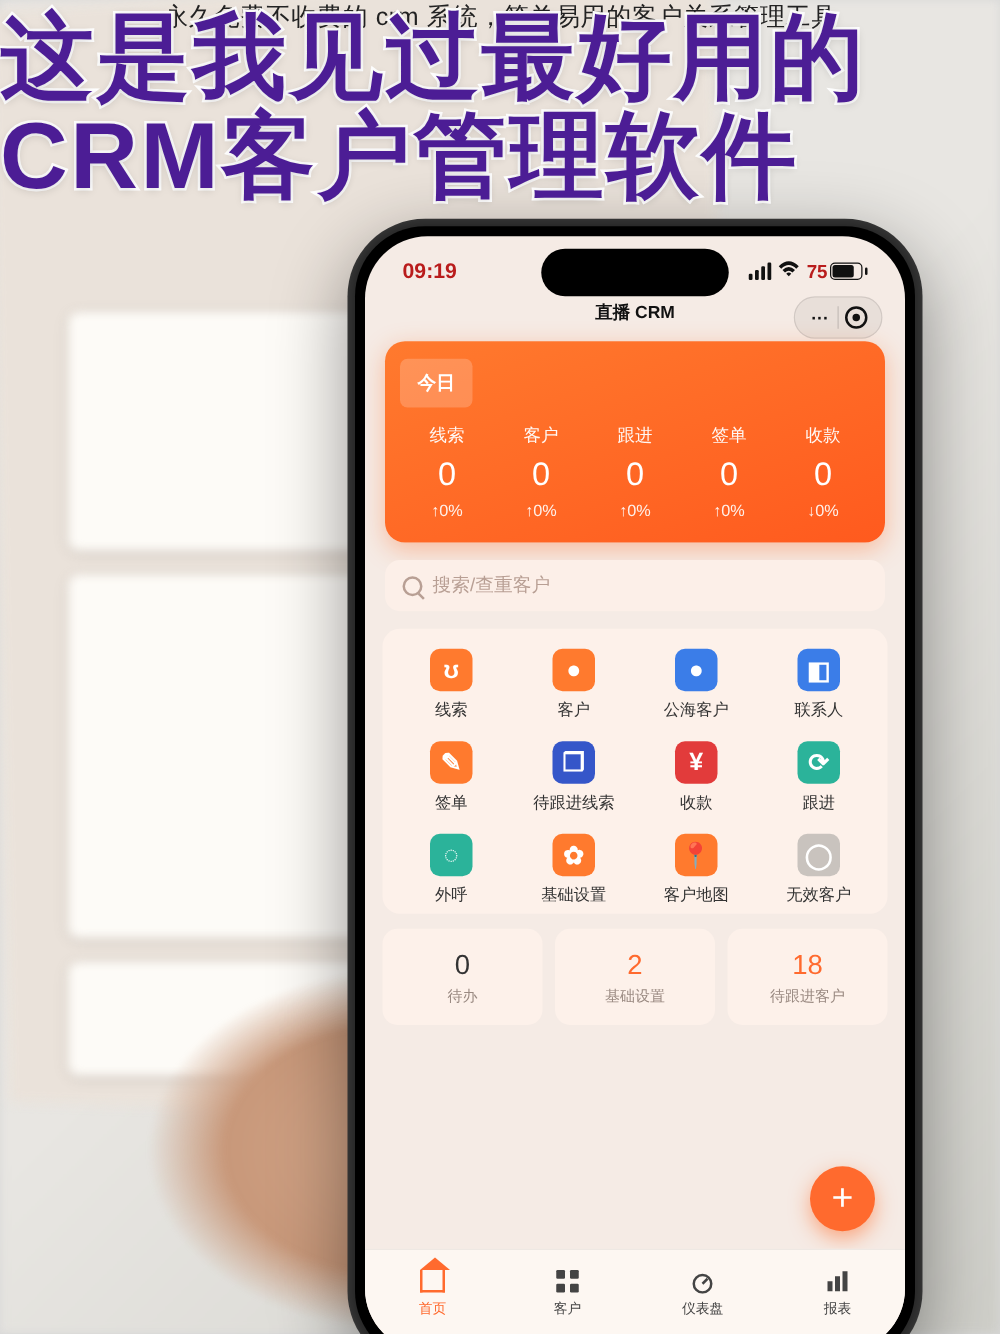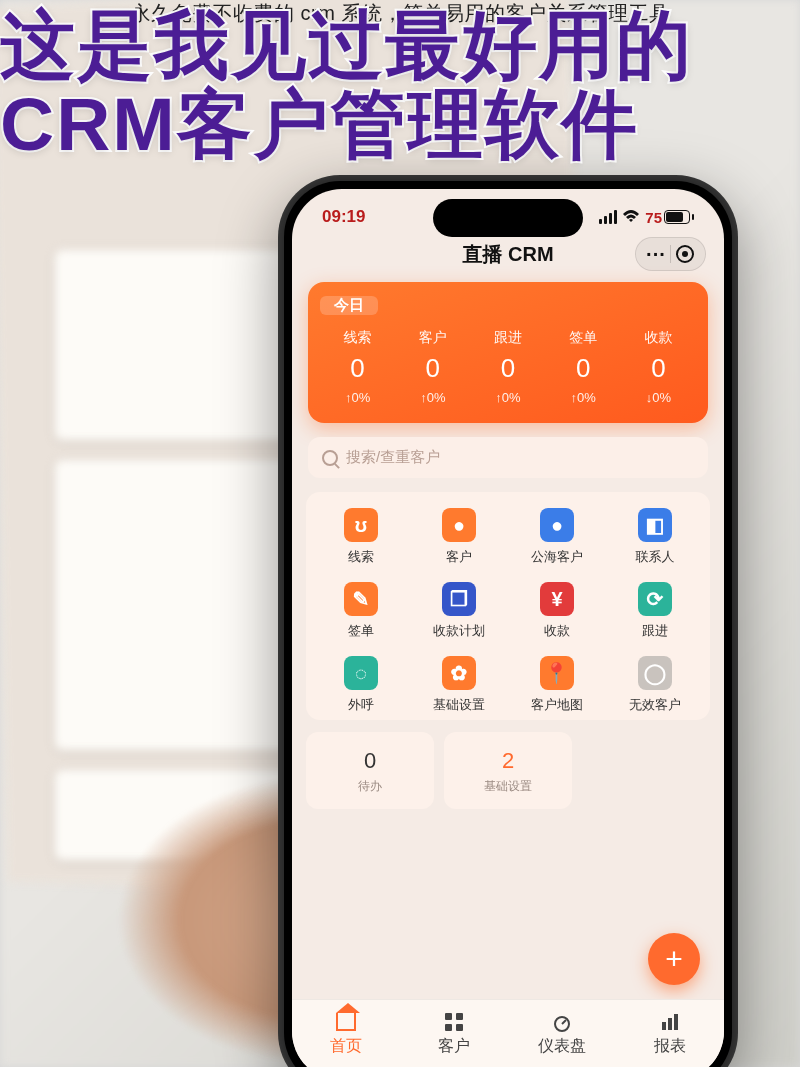--- a/index.html
+++ b/index.html
@@ -113,21 +113,21 @@
 .batt { display:flex; align-items:center; gap:2px; }
 .batt-body { width:26px;height:14px;border:1.5px solid #111;border-radius:4px;position:relative;}
 .batt-body::after{content:"";position:absolute;left:1px;top:1px;bottom:1px;width:72%;background:#111;border-radius:2px;}
 .batt-tip{width:2px;height:6px;background:#111;border-radius:1px;}
 .titlebar {
   display: flex;
   align-items: center;
   justify-content: center;
   position: relative;
   padding: 6px 16px 14px;
-  font-size: 20px;
+  font-size: 14px;
   font-weight: 700;
   color: #111;
 }
 .title-actions {
   position: absolute;
   right: 18px; top: 2px;
   display: flex;
   align-items: center;
   gap: 0;
   background: rgba(0,0,0,.05);
@@ -143,21 +143,21 @@
   margin: 0 16px;
   background: linear-gradient(160deg, #ff7a2e, #ff5a1e);
   border-radius: 16px;
   color: #fff;
   padding: 14px 12px 18px;
   box-shadow: 0 6px 20px rgba(255,100,30,.35);
 }
 .today-label {
   background: rgba(255,255,255,.2);
   display: inline-block;
-  padding: 0 14px;
+  padding: 10px 14px;
   border-radius: 6px;
   font-size: 15px;
   font-weight: 600;
   margin-bottom: 14px;
 }
 .today-row { display: flex; justify-content: space-between; text-align: center; }
 .today-col { flex:1; display:flex; flex-direction:column; gap:6px; align-items:center; }
 .tc-label { font-size: 14px; opacity: .95; }
 .tc-val { font-size: 26px; font-weight: 300; }
 .tc-delta { font-size: 13px; opacity: .9; }
@@ -226,21 +226,21 @@
   border-top: 1px solid rgba(0,0,0,.06);
   padding-bottom: 14px;
 }
 .tab {
   flex:1;
   display:flex;
   flex-direction:column;
   align-items:center;
   justify-content:center;
   gap:3px;
-  font-size: 16px;
+  font-size: 11px;
   color: #444;
   cursor: pointer;
 }
 .tab.active { color:#ff6a2e; }
 .tab-ic { width:22px;height:22px;display:flex;align-items:center;justify-content:center;font-size:18px;}
 .home-ic{width:20px;height:18px;border:2px solid currentColor;border-top:none;position:relative;}
 .home-ic::before{content:"";position:absolute;top:-10px;left:-2px;width:0;height:0;border-left:12px solid transparent;border-right:12px solid transparent;border-bottom:10px solid currentColor;}
 .hand {
   position: absolute;
   left: 60px;
@@ -363,21 +363,21 @@
           <div class="mod">
             <div class="mod-ic ic-blue">◧</div>
             <div class="mod-lbl">联系人</div>
           </div>
           <div class="mod">
             <div class="mod-ic ic-orange">✎</div>
             <div class="mod-lbl">签单</div>
           </div>
           <div class="mod">
             <div class="mod-ic ic-blue2">❒</div>
-            <div class="mod-lbl">收款计划</div>
+            <div class="mod-lbl">待跟进线索</div>
           </div>
           <div class="mod">
             <div class="mod-ic ic-red">¥</div>
             <div class="mod-lbl">收款</div>
           </div>
           <div class="mod">
             <div class="mod-ic ic-teal">⟳</div>
             <div class="mod-lbl">跟进</div>
           </div>
           <div class="mod">
@@ -400,20 +400,24 @@
     </div>
 
     <div class="stats" id="stats-grid">
         <div class="stat">
           <div class="stat-val">0</div>
           <div class="stat-lbl">待办</div>
         </div>
         <div class="stat">
           <div class="stat-val orange">2</div>
           <div class="stat-lbl">基础设置</div>
+        </div>
+        <div class="stat">
+          <div class="stat-val orange">18</div>
+          <div class="stat-lbl">待跟进客户</div>
         </div>
       </div>
 
     <div class="fab">
       <span>+</span>
     </div>
 
     <div class="tabbar" id="tabbar">
         <div class="tab active">
           <div class="tab-ic">

